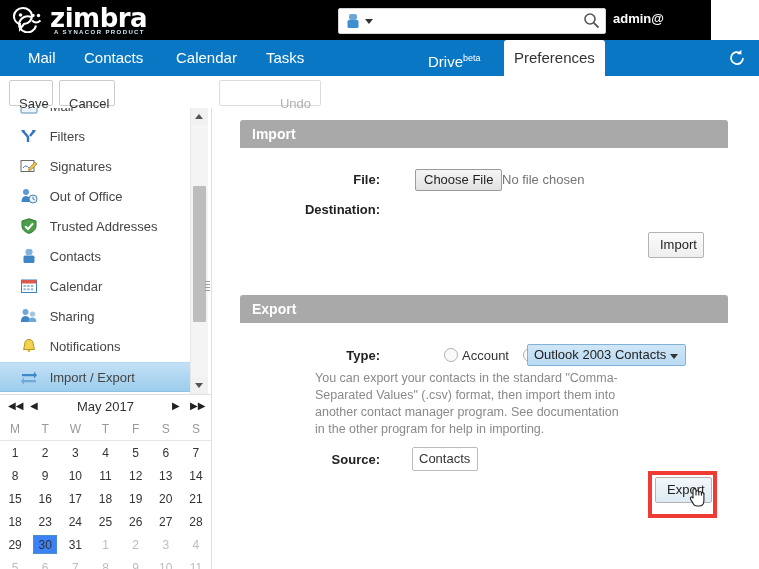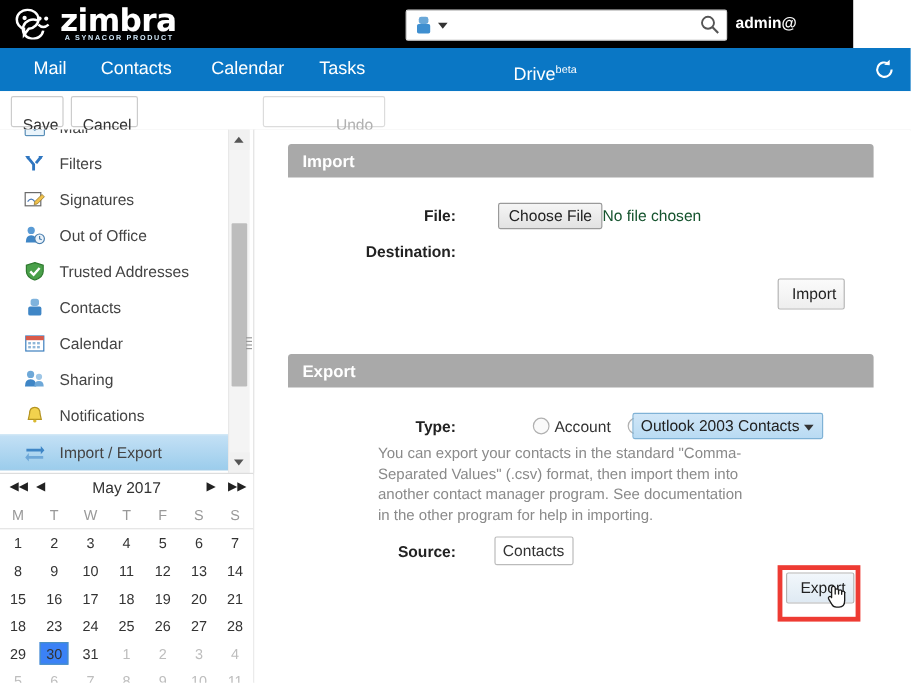--- a/index.html
+++ b/index.html
@@ -186,21 +186,21 @@
   .flabel {
     position:absolute; font-size:13px; font-weight:bold; color:#222222;
     text-align:right;
   }
   .choosefile {
     position:absolute; left:203px; top:61px; height:22px; line-height:20px;
     border:1px solid #9a9a9a; background:linear-gradient(#f5f5f5,#e2e2e2);
     font-size:13px; color:#222; padding:0 8px; box-sizing:border-box;
     border-radius:2px;
   }
-  .plain-text { position:absolute; font-size:13px; color:#14532d; }
+  .plain-text { position:absolute; font-size:13px; color:#737373; }
   .textfield {
     position:absolute; height:24px; line-height:22px;
     border:1px solid #bbbbbb; background:#ffffff; border-radius:2px;
     font-size:13px; color:#9b9b9b; padding:0 6px; box-sizing:border-box;
   }
   .textfield.dark { color:#333333; }
   .gbtn {
     position:absolute; height:26px; line-height:24px;
     border:1px solid #b3b3b3; background:linear-gradient(#fbfbfb,#eeeeee);
     border-radius:2px; font-size:13px; color:#222222; text-align:center;
@@ -285,20 +285,21 @@
     </div>
     <span class="account-caret"></span>
   </div>
 
   <div class="tabstrip">
     <div class="tab" style="left:18px;"><span>Mail</span></div>
     <div class="tab" style="left:74px;"><span>Contacts</span></div>
     <div class="tab" style="left:166px;"><span>Calendar</span></div>
     <div class="tab" style="left:256px;"><span>Tasks</span></div>
     <div class="tab" style="left:418px;"><span>Drive</span><sup>beta</sup></div>
+    <div class="tab active" style="left:504px;"><span>Preferences</span></div>
 
     <span class="refresh">
       <svg width="20" height="20" viewBox="0 0 20 20">
         <path d="M16 10 A6 6 0 1 1 13.8 5.4" fill="none" stroke="#fff" stroke-width="1.7"></path>
         <path d="M14.4 1.8 L14.4 6.4 L9.8 6.0 Z" fill="#fff"></path>
       </svg>
     </span>
   </div>
 
   <div class="toolbar">

